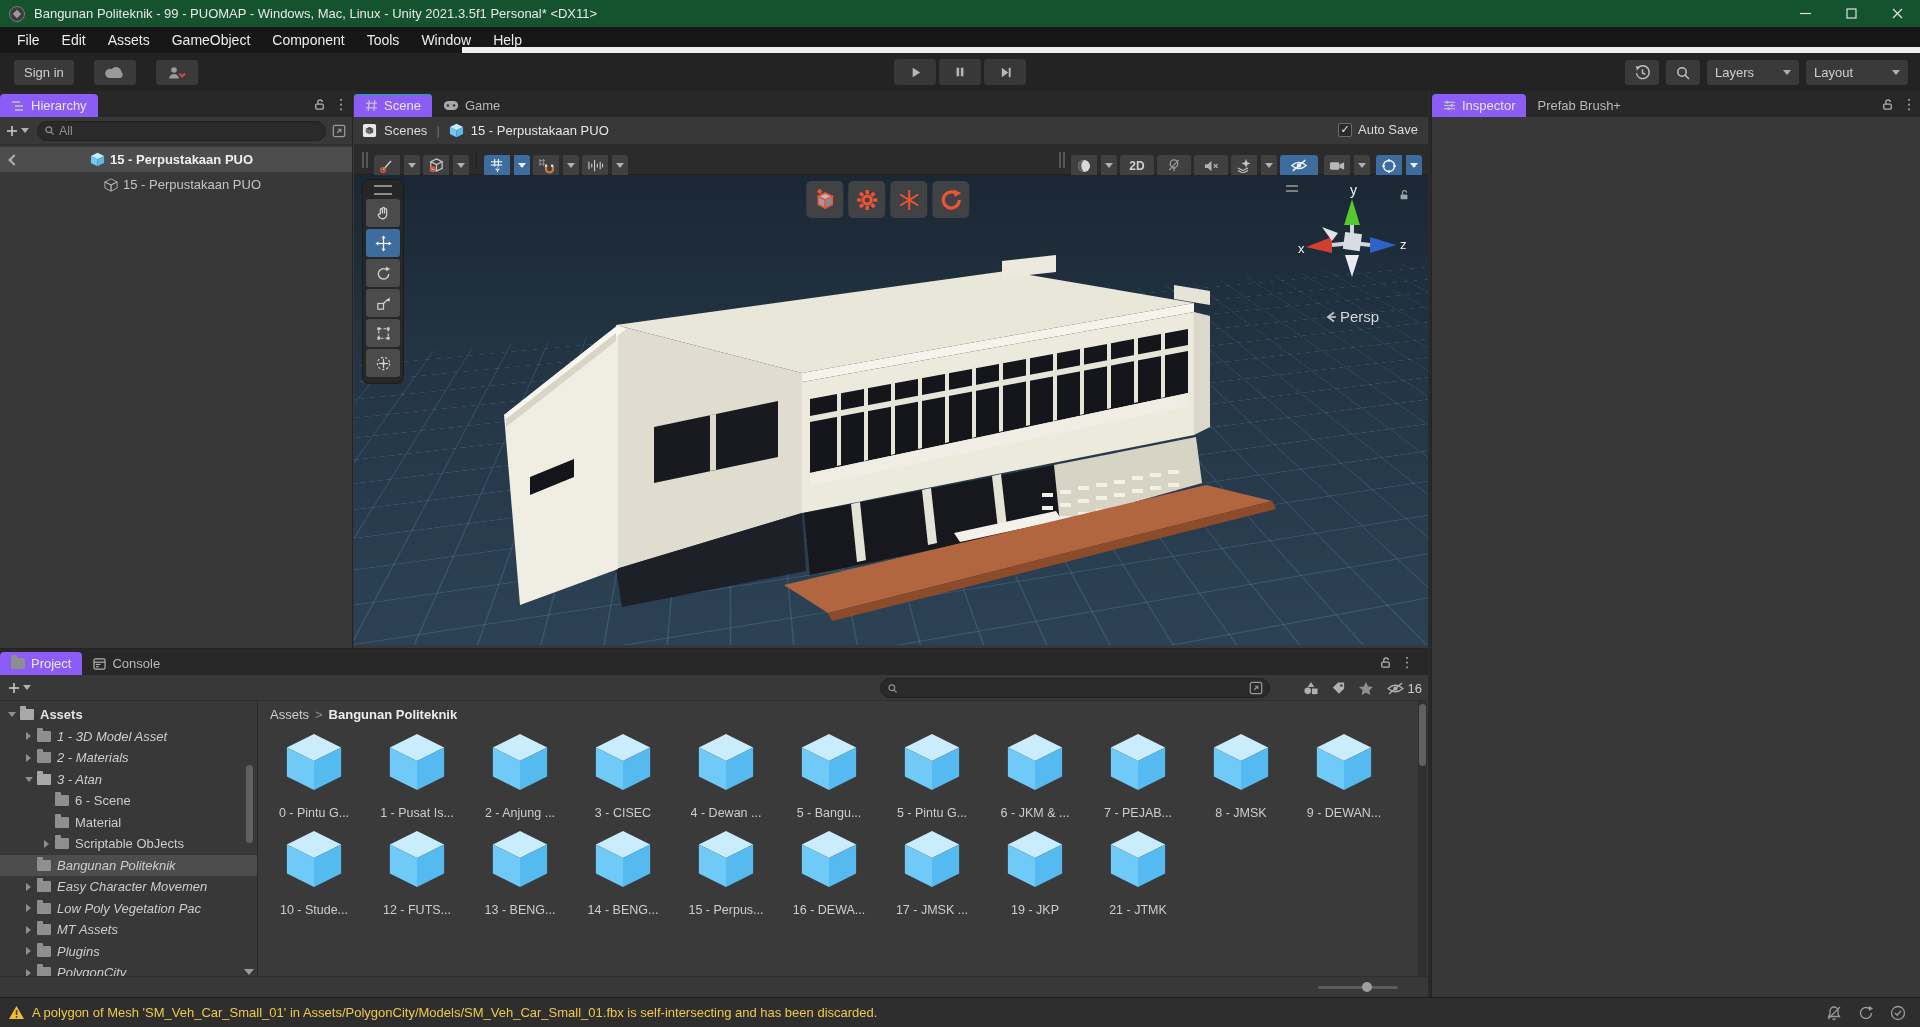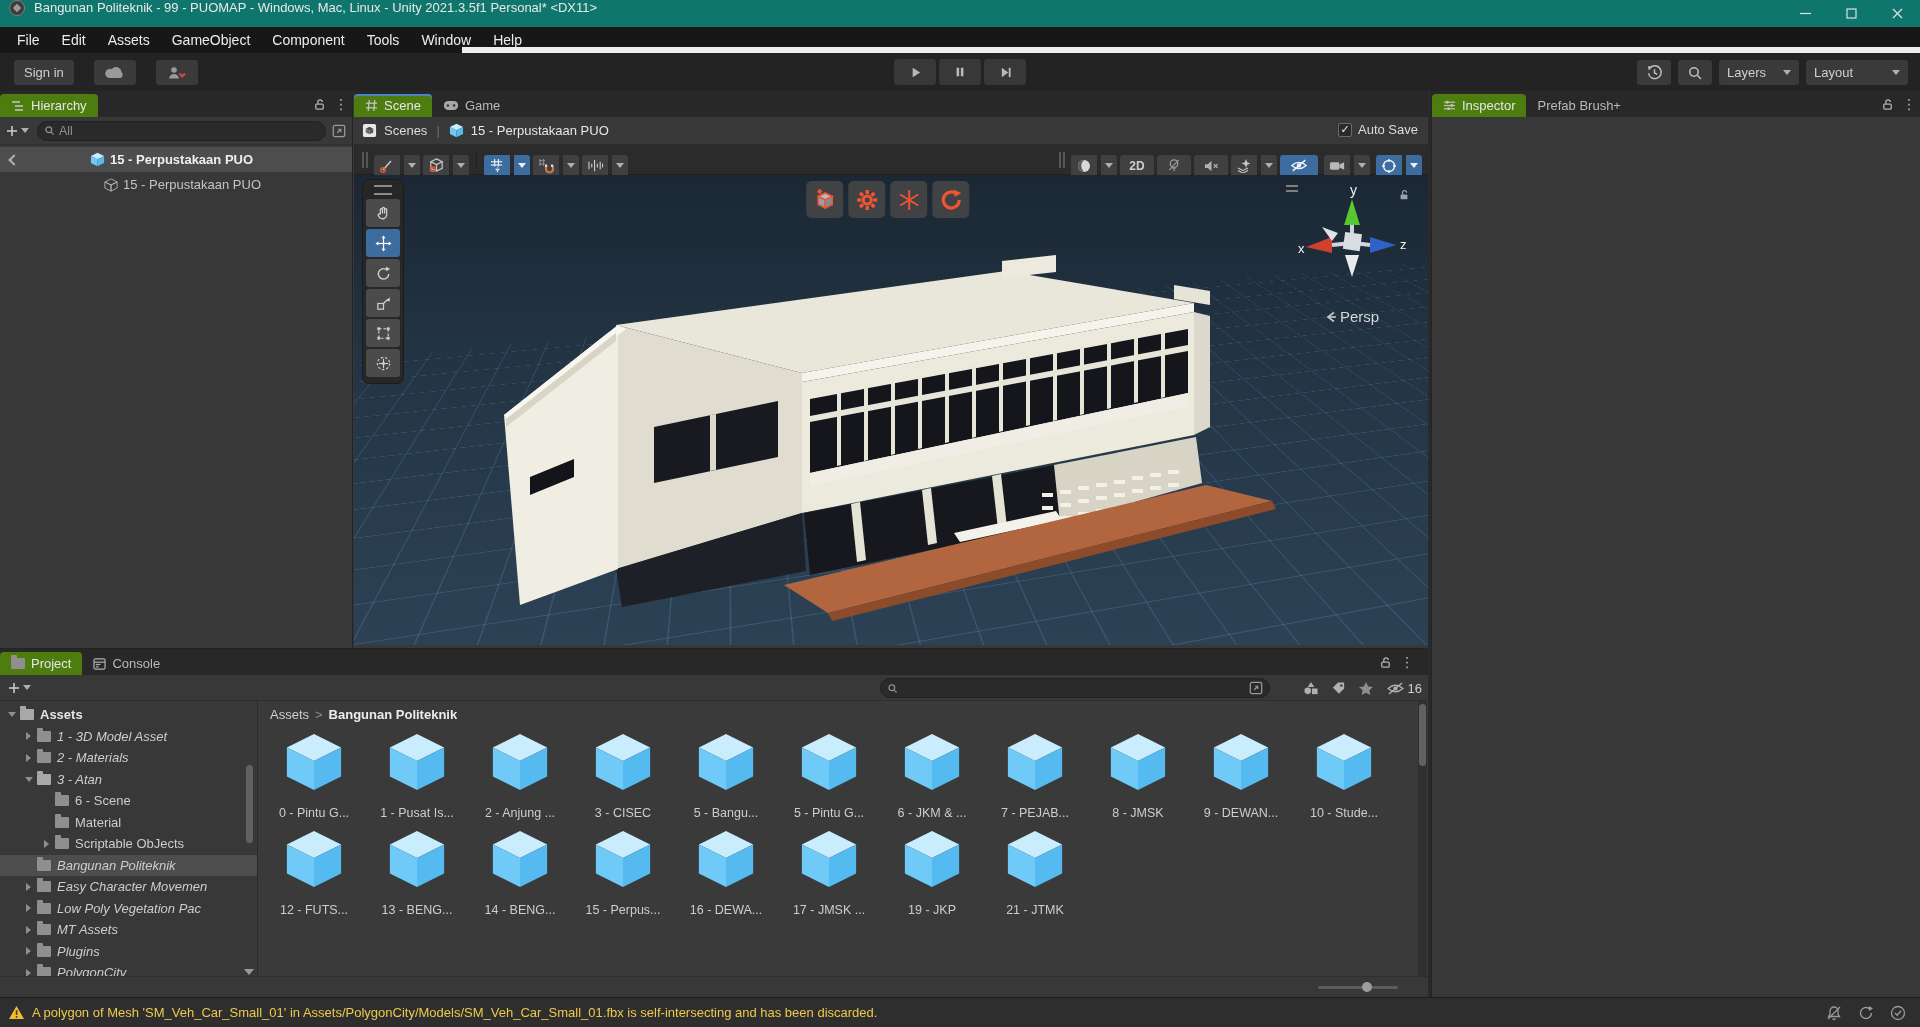--- a/index.html
+++ b/index.html
@@ -3,21 +3,21 @@
 <meta charset="utf-8">
 <style>
   html,body{margin:0;padding:0;background:#101010;}
   *{box-sizing:border-box;}
   #app{position:relative;width:1920px;height:1027px;background:#383838;overflow:hidden;
        font-family:"Liberation Sans",sans-serif;font-size:13px;color:#c8c8c8;-webkit-font-smoothing:antialiased;}
   .abs{position:absolute;}
   svg{display:block;}
 
   
-  .titlebar{left:0;top:0;width:1920px;height:27px;background:#0f766e;display:flex;}
+  .titlebar{left:0;top:0;width:1920px;height:27px;background:#14532d;display:flex;align-items:center;}
   .titlebar .logo{width:16px;height:16px;margin-left:9px;border-radius:50%;background:#3c3c3c;border:1px solid #7d7d7d;position:relative;}
   .titlebar .logo::after{content:"";position:absolute;left:4px;top:4px;width:6px;height:6px;background:#9a9a9a;transform:rotate(45deg);}
   .titlebar .ttext{margin-left:9px;color:#e8e8e8;font-size:13px;white-space:nowrap;}
   .wincontrols{position:absolute;right:0;top:0;height:27px;display:flex;}
   .wc{width:46px;height:27px;display:flex;align-items:center;justify-content:center;}
   .wc svg{width:11px;height:11px;}
 
   
   .menubar{left:0;top:27px;width:1920px;height:26px;background:#171717;display:flex;align-items:center;padding-left:6px;}
   .mitem{padding:0 11px;font-size:14px;color:#ececec;height:100%;display:flex;align-items:center;cursor:default;}
@@ -29,27 +29,27 @@
   .btn{background:#3a3a3a;border-radius:3px;display:inline-flex;align-items:center;justify-content:center;color:#cfcfcf;}
   .signin{height:25px;padding:0 10px;font-size:13px;}
   .icbtn{width:42px;height:25px;}
   .tb-center{position:absolute;left:50%;top:6px;transform:translateX(-50%);display:flex;gap:3px;}
   .playbtn{width:42px;height:26px;background:#383838;border-radius:3px;display:flex;align-items:center;justify-content:center;}
   .tb-right{position:absolute;right:12px;top:7px;display:flex;gap:7px;align-items:center;}
   .sq{width:34px;height:25px;}
   .ddl{height:25px;background:#3a3a3a;border-radius:3px;display:flex;align-items:center;padding:0 8px;font-size:13px;color:#cfcfcf;}
   .ddl .lbl{flex:1;}
   .caret{width:0;height:0;border-left:4px solid transparent;border-right:4px solid transparent;border-top:5px solid #b0b0b0;display:inline-block;margin-left:10px;}
-  .ddl.layers{width:80px;}
+  .ddl.layers{width:92px;}
   .ddl.layout{width:102px;}
 
   
   .tabbar{display:flex;align-items:flex-end;background:#282828;height:26px;position:relative;}
   .tab{height:23px;display:flex;align-items:center;gap:6px;padding:0 11px;border-radius:4px 4px 0 0;color:#b9b9b9;font-size:13px;white-space:nowrap;}
-  .tab.active{background:#4d7c0f;color:#e6e6e6;}
+  .tab.active{background:#8b5cf6;color:#e6e6e6;}
   .tab.bluetop{box-shadow:inset 0 2px 0 #4a86c7;}
   .bar-right{position:absolute;right:4px;top:0;height:26px;display:flex;align-items:center;gap:8px;}
   .kebab{color:#b4b4b4;font-size:14px;letter-spacing:0;}
   .kebab::before{content:"\22EE";}
 
   
   .hierarchy{left:0;top:91px;width:353px;height:557px;background:#383838;border-right:1px solid #232323;}
   .h-toolrow{position:absolute;left:0;top:26px;width:100%;height:28px;background:#383838;display:flex;align-items:center;padding:0 6px;border-bottom:1px solid #2e2e2e;}
   .plusdd{display:flex;align-items:center;gap:3px;margin-right:8px;}
   .searchbox{flex:1;height:20px;background:#2a2a2a;border:1px solid #212121;border-radius:10px;display:flex;align-items:center;padding:0 6px;color:#9a9a9a;gap:4px;}
@@ -927,20 +927,26 @@
               <div class="alabel">2 - Anjung ...</div>
             </div>
 
             <div class="asset">
               <svg>
                 <use href="#cube3d"></use>
               </svg>
               <div class="alabel">3 - CISEC</div>
             </div>
 
+            <div class="asset">
+              <svg>
+                <use href="#cube3d"></use>
+              </svg>
+              <div class="alabel">4 - Dewan ...</div>
+            </div>
 
             <div class="asset">
               <svg>
                 <use href="#cube3d"></use>
               </svg>
               <div class="alabel">5 - Bangu...</div>
             </div>
 
             <div class="asset">
               <svg>

